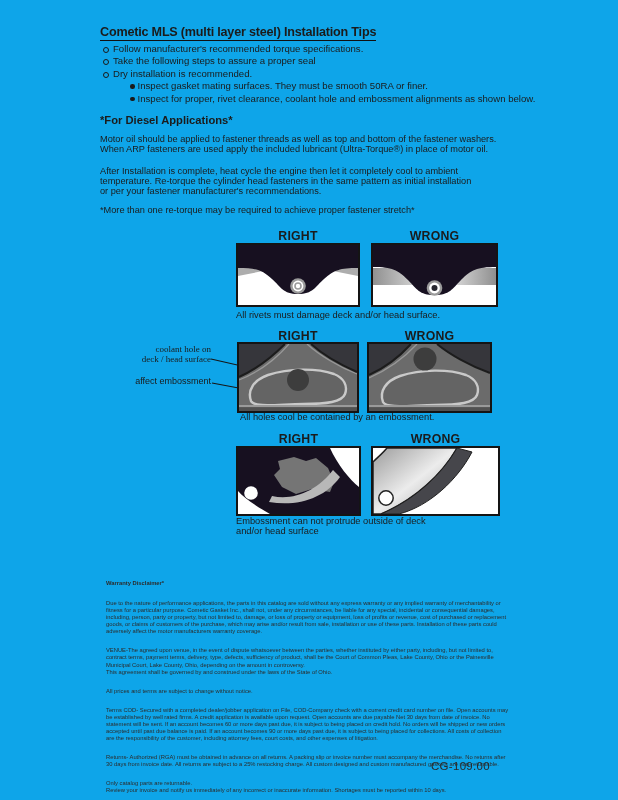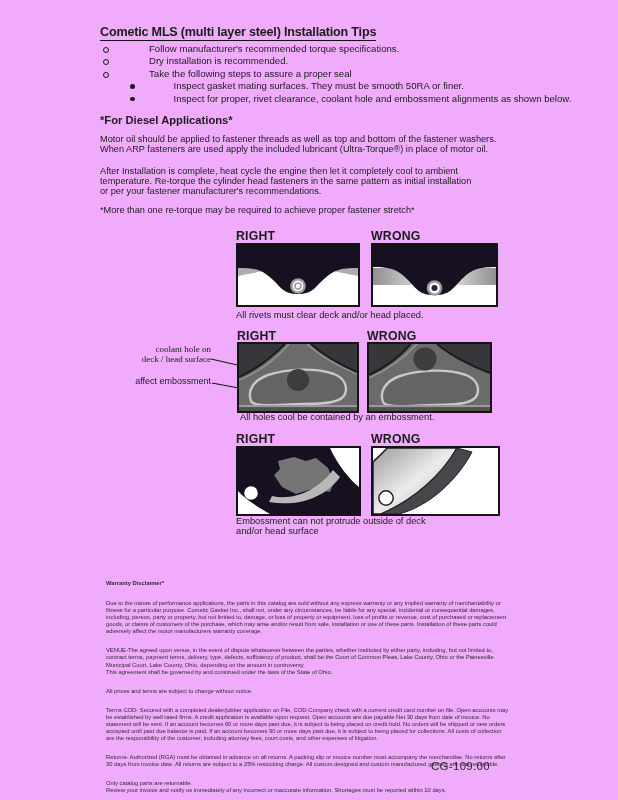--- a/index.html
+++ b/index.html
@@ -1,31 +1,31 @@
 <!DOCTYPE html>
 <html><head>
 <meta charset="utf-8">
 <style>
   html,body{margin:0;padding:0;background:#fff;}
-  .page{position:relative;width:618px;height:800px;background:#f0abfc;overflow:hidden;
+  .page{position:relative;width:618px;height:800px;background:#0ea5e9;overflow:hidden;
         font-family:"Liberation Sans","DejaVu Sans",sans-serif;color:#1b1b1b;}
   .abs{position:absolute;}
   .title{left:100px;top:25px;font-size:12.6px;font-weight:bold;letter-spacing:-0.2px;
          border-bottom:1.5px solid #111;padding-bottom:1px;display:inline-block;}
   .tips{left:103px;top:43px;width:470px;font-size:9.6px;line-height:12.4px;}
-  .tip-row{display:flex;align-items:flex-start;gap:36px;}
+  .tip-row{display:flex;align-items:flex-start;}
   .tip-sub{padding-left:27px;text-align:right;}
   .bm{width:4px;height:4px;border:1px solid #1b1b1b;border-radius:50%;display:inline-block;
       margin:4px 4px 0 0;flex:none;}
   .sbm{width:4.5px;height:4.5px;background:#1b1b1b;border-radius:50%;display:inline-block;
       margin:4px 3px 0 0;flex:none;}
   .h2{left:100px;top:114px;font-size:11.2px;font-weight:bold;}
   .para{left:100px;width:460px;font-size:9.2px;line-height:10.1px;white-space:pre-line;}
   .p1{top:134px;} .p2{top:166px;} .p3{top:205px;}
-  .dlabel{font-size:12.3px;font-weight:bold;letter-spacing:0.2px;}
+  .dlabel{font-size:12.3px;font-weight:bold;text-align:center;letter-spacing:0.2px;}
   .caption{font-size:9.3px;line-height:9.9px;white-space:pre-line;}
   .ann{font-size:9px;line-height:10px;text-align:right;white-space:pre-line;}
   .legal{left:106px;top:573px;width:472px;font-size:5.8px;line-height:7.05px;
          white-space:pre-line;color:#2c2c2c;}
   .legal .lh{font-weight:bold;margin-bottom:6px;}
   .legal p{margin:0 0 5px 0;}
   .footer{left:388px;top:760px;font-size:11.5px;letter-spacing:0.3px;color:#2a2a2a;padding-left:43px;}
   svg{display:block;}
 </style>
 </head>
@@ -35,25 +35,25 @@
 
   <div class="abs title">Cometic MLS (multi layer steel) Installation Tips</div>
 
   <div class="abs tips">
     <div class="tip-row">
       <span class="bm"></span>
       <span>Follow manufacturer's recommended torque specifications.</span>
     </div>
     <div class="tip-row">
       <span class="bm"></span>
-      <span>Dry installation is recommended.</span>
+      <span>Take the following steps to assure a proper seal</span>
     </div>
     <div class="tip-row">
       <span class="bm"></span>
-      <span>Take the following steps to assure a proper seal</span>
+      <span>Dry installation is recommended.</span>
     </div>
     <div class="tip-row tip-sub">
       <span class="sbm"></span>
       <span>Inspect gasket mating surfaces.  They must be smooth 50RA or finer.</span>
     </div>
     <div class="tip-row tip-sub">
       <span class="sbm"></span>
       <span>Inspect for proper, rivet clearance, coolant hole and embossment alignments as shown below.</span>
     </div>
   </div>
@@ -91,21 +91,21 @@
     </defs>
     <rect x="0" y="0" width="127" height="64" fill="#ffffff"></rect>
     <rect x="2" y="25" width="123" height="17" fill="url(#gradBand)"></rect>
     <path d="M2,2 H125 V24 C106,24 100,27 90,37 C81,46 79,52 63.5,52 C48,52 46,46 37,37 C27,27 21,24 2,24 Z" fill="#171020"></path>
     <circle cx="63.5" cy="45" r="7.8" fill="#9b9b9b"></circle>
     <circle cx="63.5" cy="45" r="5.4" fill="#ffffff"></circle>
     <circle cx="63.5" cy="45" r="3" fill="#26262e"></circle>
     <rect x="1" y="1" width="125" height="62" fill="none" stroke="#141414" stroke-width="2"></rect>
   </svg>
 
-  <div class="abs caption" style="left:236px;top:311px;">All rivets must clear deck and/or head placed.</div>
+  <div class="abs caption" style="left:236px;top:311px;">All rivets must damage deck and/or head surface.</div>
 
   <div class="abs ann" style="left:95px;top:344px;width:116px;font-family:Liberation Serif, serif;">coolant hole on
 deck / head surface</div>
   <div class="abs ann" style="left:95px;top:376px;width:116px;">affect embossment</div>
 
   <svg class="abs" style="left:205px;top:352px;" width="100" height="45" viewBox="0 0 100 45">
     <line x1="6" y1="7" x2="94" y2="27" stroke="#151515" stroke-width="1.1"></line>
     <line x1="7" y1="31" x2="55" y2="40" stroke="#151515" stroke-width="1.1"></line>
   </svg>
 

